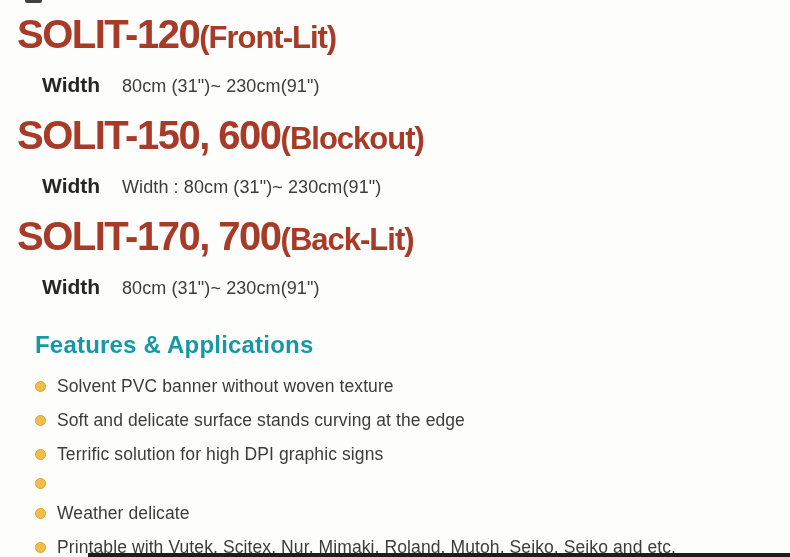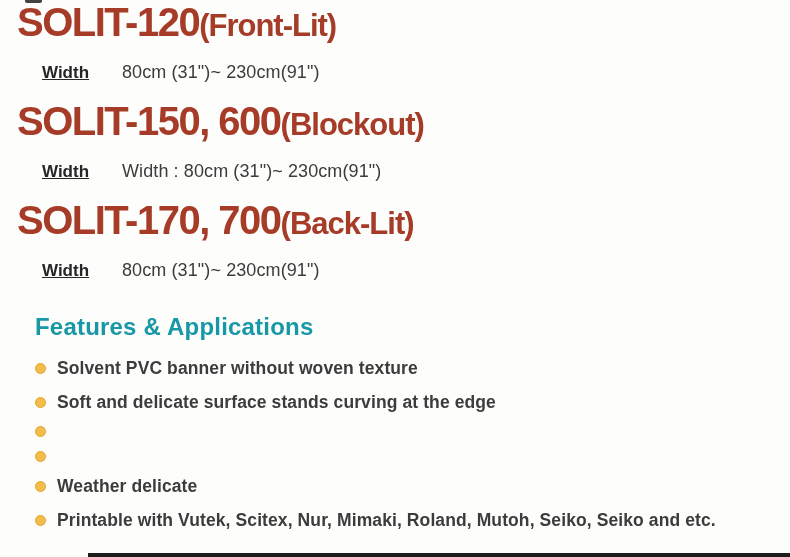--- a/index.html
+++ b/index.html
@@ -13,21 +13,21 @@
   }
   *{box-sizing:border-box;}
   html,body{margin:0;padding:0;}
   body{
     width:790px;height:557px;
     background:var(--paper);
     font-family:"Liberation Sans","DejaVu Sans",sans-serif;
     position:relative;
     overflow:hidden;
   }
-  .sheet{}
+  .sheet{padding-top:12px;}
 
   
   .product{margin-bottom:16px;}
   .product-heading{
     margin:0 0 0 17px;
     color:var(--heading-red);
     font-weight:bold;
     font-size:40px;
     line-height:44px;
     letter-spacing:-1.5px;
@@ -38,42 +38,41 @@
     letter-spacing:-1px;
   }
   .spec-row{
     display:flex;
     align-items:baseline;
     margin:14px 0 0 42px;
     line-height:21px;
   }
   .spec-label{
     font-weight:bold;
-    font-size:17px;
+    font-size:21px;
     color:var(--label-text);
     width:80px;
     flex:0 0 80px;
-    text-decoration:underline;
   }
   .spec-value{
     font-size:18px;
     color:var(--body-text);
     letter-spacing:0.1px;
   }
 
   
   .features{margin:32px 0 0 35px;}
   .features-title{
     margin:0;
     color:var(--teal);
     font-size:24px;
     font-weight:bold;
     letter-spacing:0.2px;
   }
-  .feature-list{margin-top:17px;font-weight:bold;}
+  .feature-list{margin-top:17px;}
   .feature-item{
     display:flex;
     align-items:center;
     margin-top:14px;
     line-height:20px;
   }
   .bullet{
     flex:0 0 11px;
     width:11px;height:11px;
     border-radius:50%;
@@ -144,20 +143,21 @@
       <span class="feature-text">Solvent PVC banner without woven texture</span>
     </div>
 
     <div class="feature-item">
       <span class="bullet"></span>
       <span class="feature-text">Soft and delicate surface stands curving at the edge</span>
     </div>
 
     <div class="feature-item">
       <span class="bullet"></span>
+      <span class="feature-text">Terrific solution for high DPI graphic signs</span>
     </div>
 
     <div class="feature-item">
       <span class="bullet"></span>
     </div>
 
     <div class="feature-item">
       <span class="bullet"></span>
       <span class="feature-text">Weather delicate</span>
     </div>

